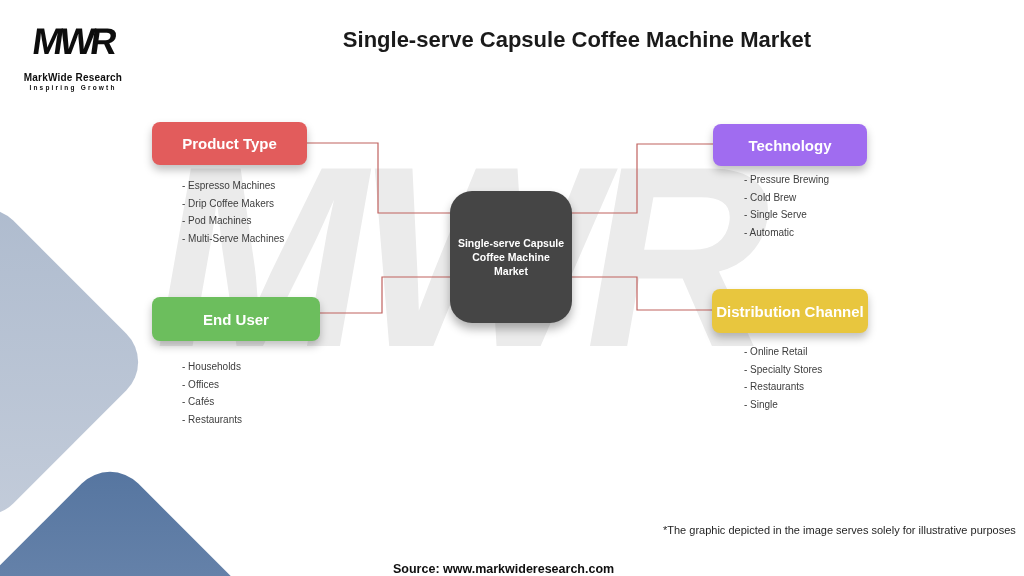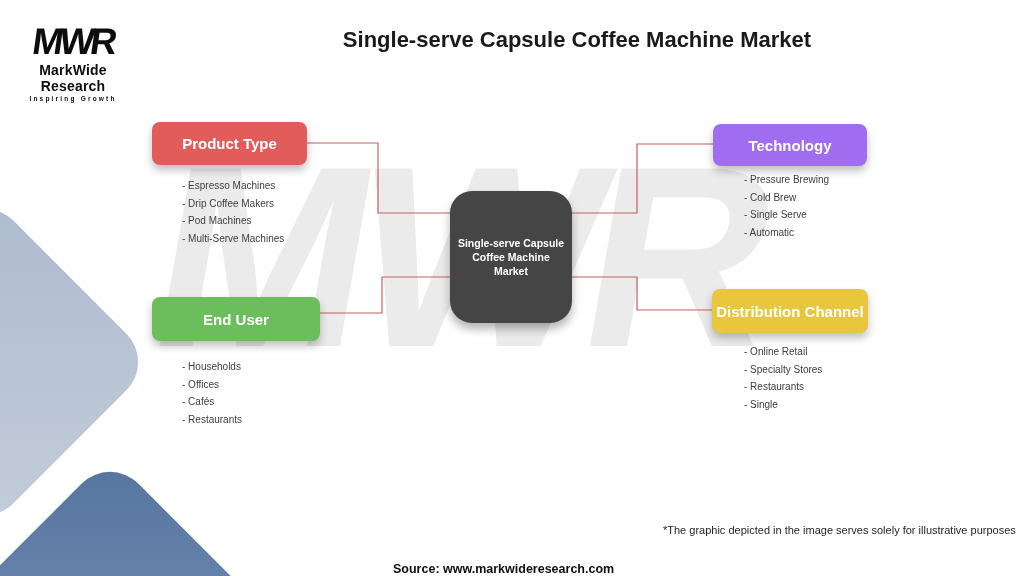--- a/index.html
+++ b/index.html
@@ -18,21 +18,21 @@
     left:-135px;top:242px;width:240px;height:240px;transform:rotate(45deg);
     background:linear-gradient(135deg,#aebbce 0%,#c3ccda 100%);
   }
   .diamond-dark{
     left:-10px;top:505px;width:240px;height:240px;transform:rotate(45deg);
     background:linear-gradient(135deg,#54749f 0%,#8299bb 100%);
   }
   
   .logo{position:absolute;left:20px;top:24px;width:106px;text-align:center;z-index:5;color:#0d0d0d;}
   .logo-acronym{font-size:37px;line-height:36px;font-weight:bold;letter-spacing:-4px;transform:skewX(-8deg);}
-  .logo-name{font-size:14px;font-weight:bold;margin-top:2px;letter-spacing:0.2px;}
+  .logo-name{font-size:10px;font-weight:bold;margin-top:12px;letter-spacing:0.2px;}
   .logo-tagline{font-size:6.5px;font-weight:bold;letter-spacing:2.2px;margin-top:1px;}
   .page-title{
     position:absolute;left:130px;right:0;top:27px;text-align:center;z-index:5;
     font-size:22px;font-weight:bold;color:#1a1a1a;
   }
   
   .connectors{position:absolute;left:0;top:0;z-index:3;pointer-events:none;}
   
   .cat-box{
     position:absolute;z-index:4;border-radius:8px;display:flex;align-items:center;justify-content:center;

